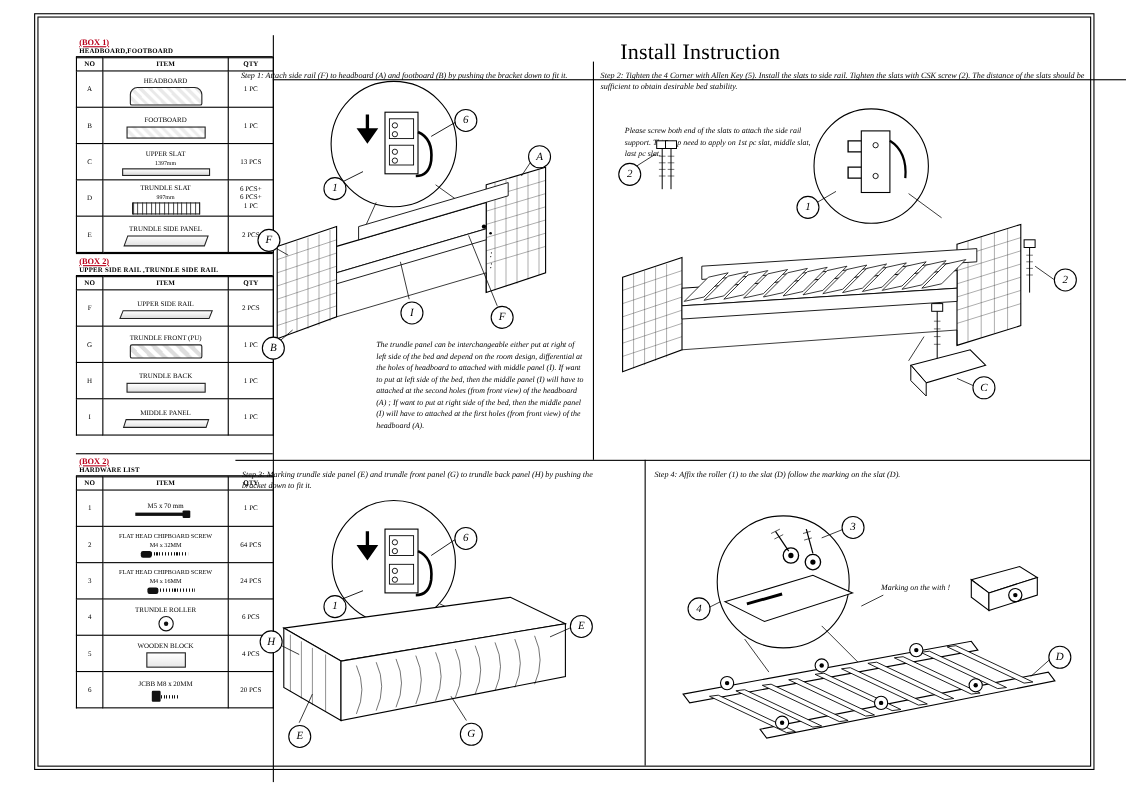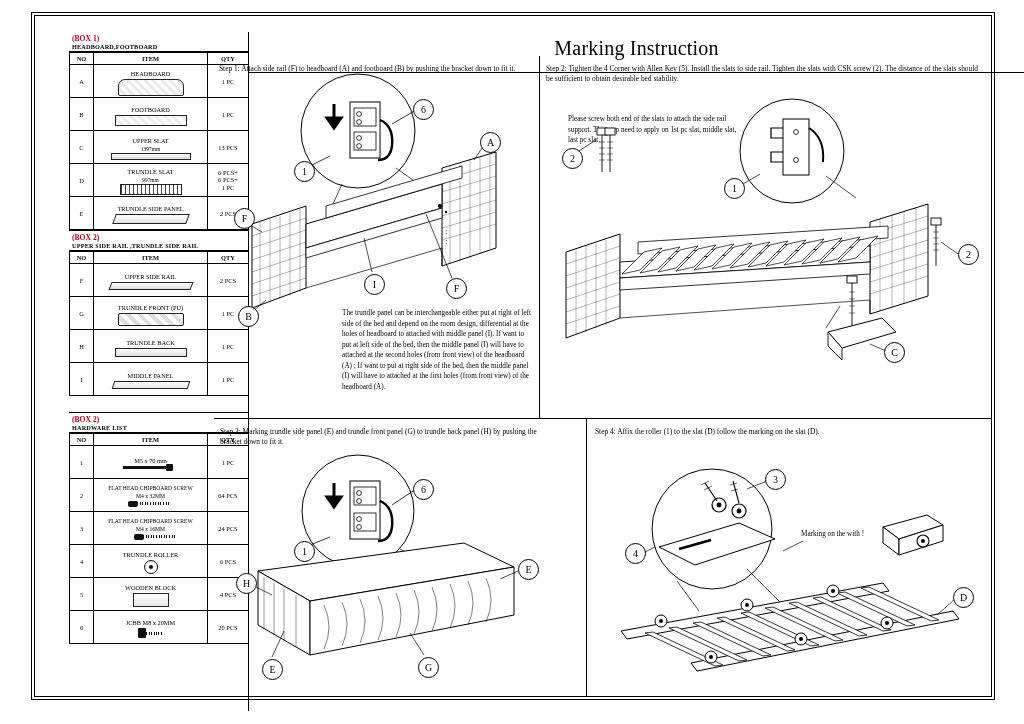--- a/index.html
+++ b/index.html
@@ -9,21 +9,21 @@
   .frame-inner{position:absolute;left:34px;top:15px;width:956px;height:680px;border:0.8px solid #000;}
 
   
   .title-bar{position:absolute;left:213px;top:16px;width:777px;height:40px;border-bottom:1px solid #000;}
   .title-text{position:absolute;left:0;top:5px;width:777px;text-align:center;font-size:20px;letter-spacing:0.2px;}
 
   
   .leftcol{position:absolute;left:34px;top:16px;width:179px;height:679px;border-right:1px solid #000;}
 
   .boxhdr{position:relative;border-bottom:1px solid #000;padding:2px 3px 1px 3px;}
-  .boxhdr .b1{font-size:7.6px;font-weight:bold;color:#b8001b;}
+  .boxhdr .b1{font-size:7.6px;font-weight:bold;color:#b8001b;text-decoration:underline;}
   .boxhdr .b2{font-size:6.2px;font-weight:bold;letter-spacing:0.2px;}
 
   table.parts{border-collapse:collapse;width:179px;table-layout:fixed;}
   table.parts td,table.parts th{border:0.8px solid #000;font-size:6.4px;text-align:center;vertical-align:middle;padding:0;}
   table.parts th{height:11px;font-weight:bold;font-size:6.4px;}
   col.c-no{width:24px;}
   col.c-item{width:114px;}
   col.c-qty{width:41px;}
   .rowbox{height:33px;}
   .itemname{font-size:6.3px;display:block;line-height:9px;padding-top:2px;}
@@ -51,40 +51,40 @@
   .screw:before{content:"";position:absolute;left:9px;top:1.5px;width:34px;height:3px;background:repeating-linear-gradient(90deg,#111 0 1px,#fff 1px 2.6px);}
   .screw:after{content:"";position:absolute;left:0;top:0;width:10px;height:6px;background:#111;border-radius:2px;}
   .roller{width:12px;height:12px;border:1.4px solid #111;border-radius:50%;background:#fff;}
   .roller:after{content:"";position:absolute;left:4px;top:4px;width:4px;height:4px;background:#111;border-radius:50%;}
   .wblock{width:34px;height:12px;border:0.9px solid #222;background:linear-gradient(#fff,#e8e8e8);}
   .jcbb{width:26px;height:10px;position:relative;}
   .jcbb:before{content:"";position:absolute;left:6px;top:3.5px;width:18px;height:3px;background:repeating-linear-gradient(90deg,#111 0 1px,#fff 1px 2.4px);}
   .jcbb:after{content:"";position:absolute;left:0;top:0;width:8px;height:10px;background:#111;border-radius:1px;}
 
   
-  .quad{position:absolute;}
+  .quad{position:absolute;font-style:italic;}
   .vline{position:absolute;background:#000;width:1px;}
   .hline{position:absolute;background:#000;height:1px;}
   .steptext{position:absolute;font-size:7.4px;line-height:10px;}
   .note{position:absolute;font-size:7.2px;line-height:10.5px;}
 
   
   .circ{position:absolute;border:1px solid #000;border-radius:50%;display:flex;align-items:center;justify-content:center;font-size:9px;background:#fff;}
   .circ.md{width:19px;height:19px;font-size:10px;}
   svg{position:absolute;left:0;top:0;overflow:visible;}
 </style>
 </head>
 <body>
 
 <div id="sheet">
   <div class="frame"></div>
   <div class="frame-inner">
 
     <div class="title-bar">
-      <div class="title-text">Marking Instruction</div>
+      <div class="title-text">Install Instruction</div>
     </div>
 
     <div class="leftcol">
 
       <div class="boxhdr">
         <div class="b1">(BOX 1)</div>
         <div class="b2">HEADBOARD,FOOTBOARD</div>
       </div>
       <table class="parts">
         <colgroup>

